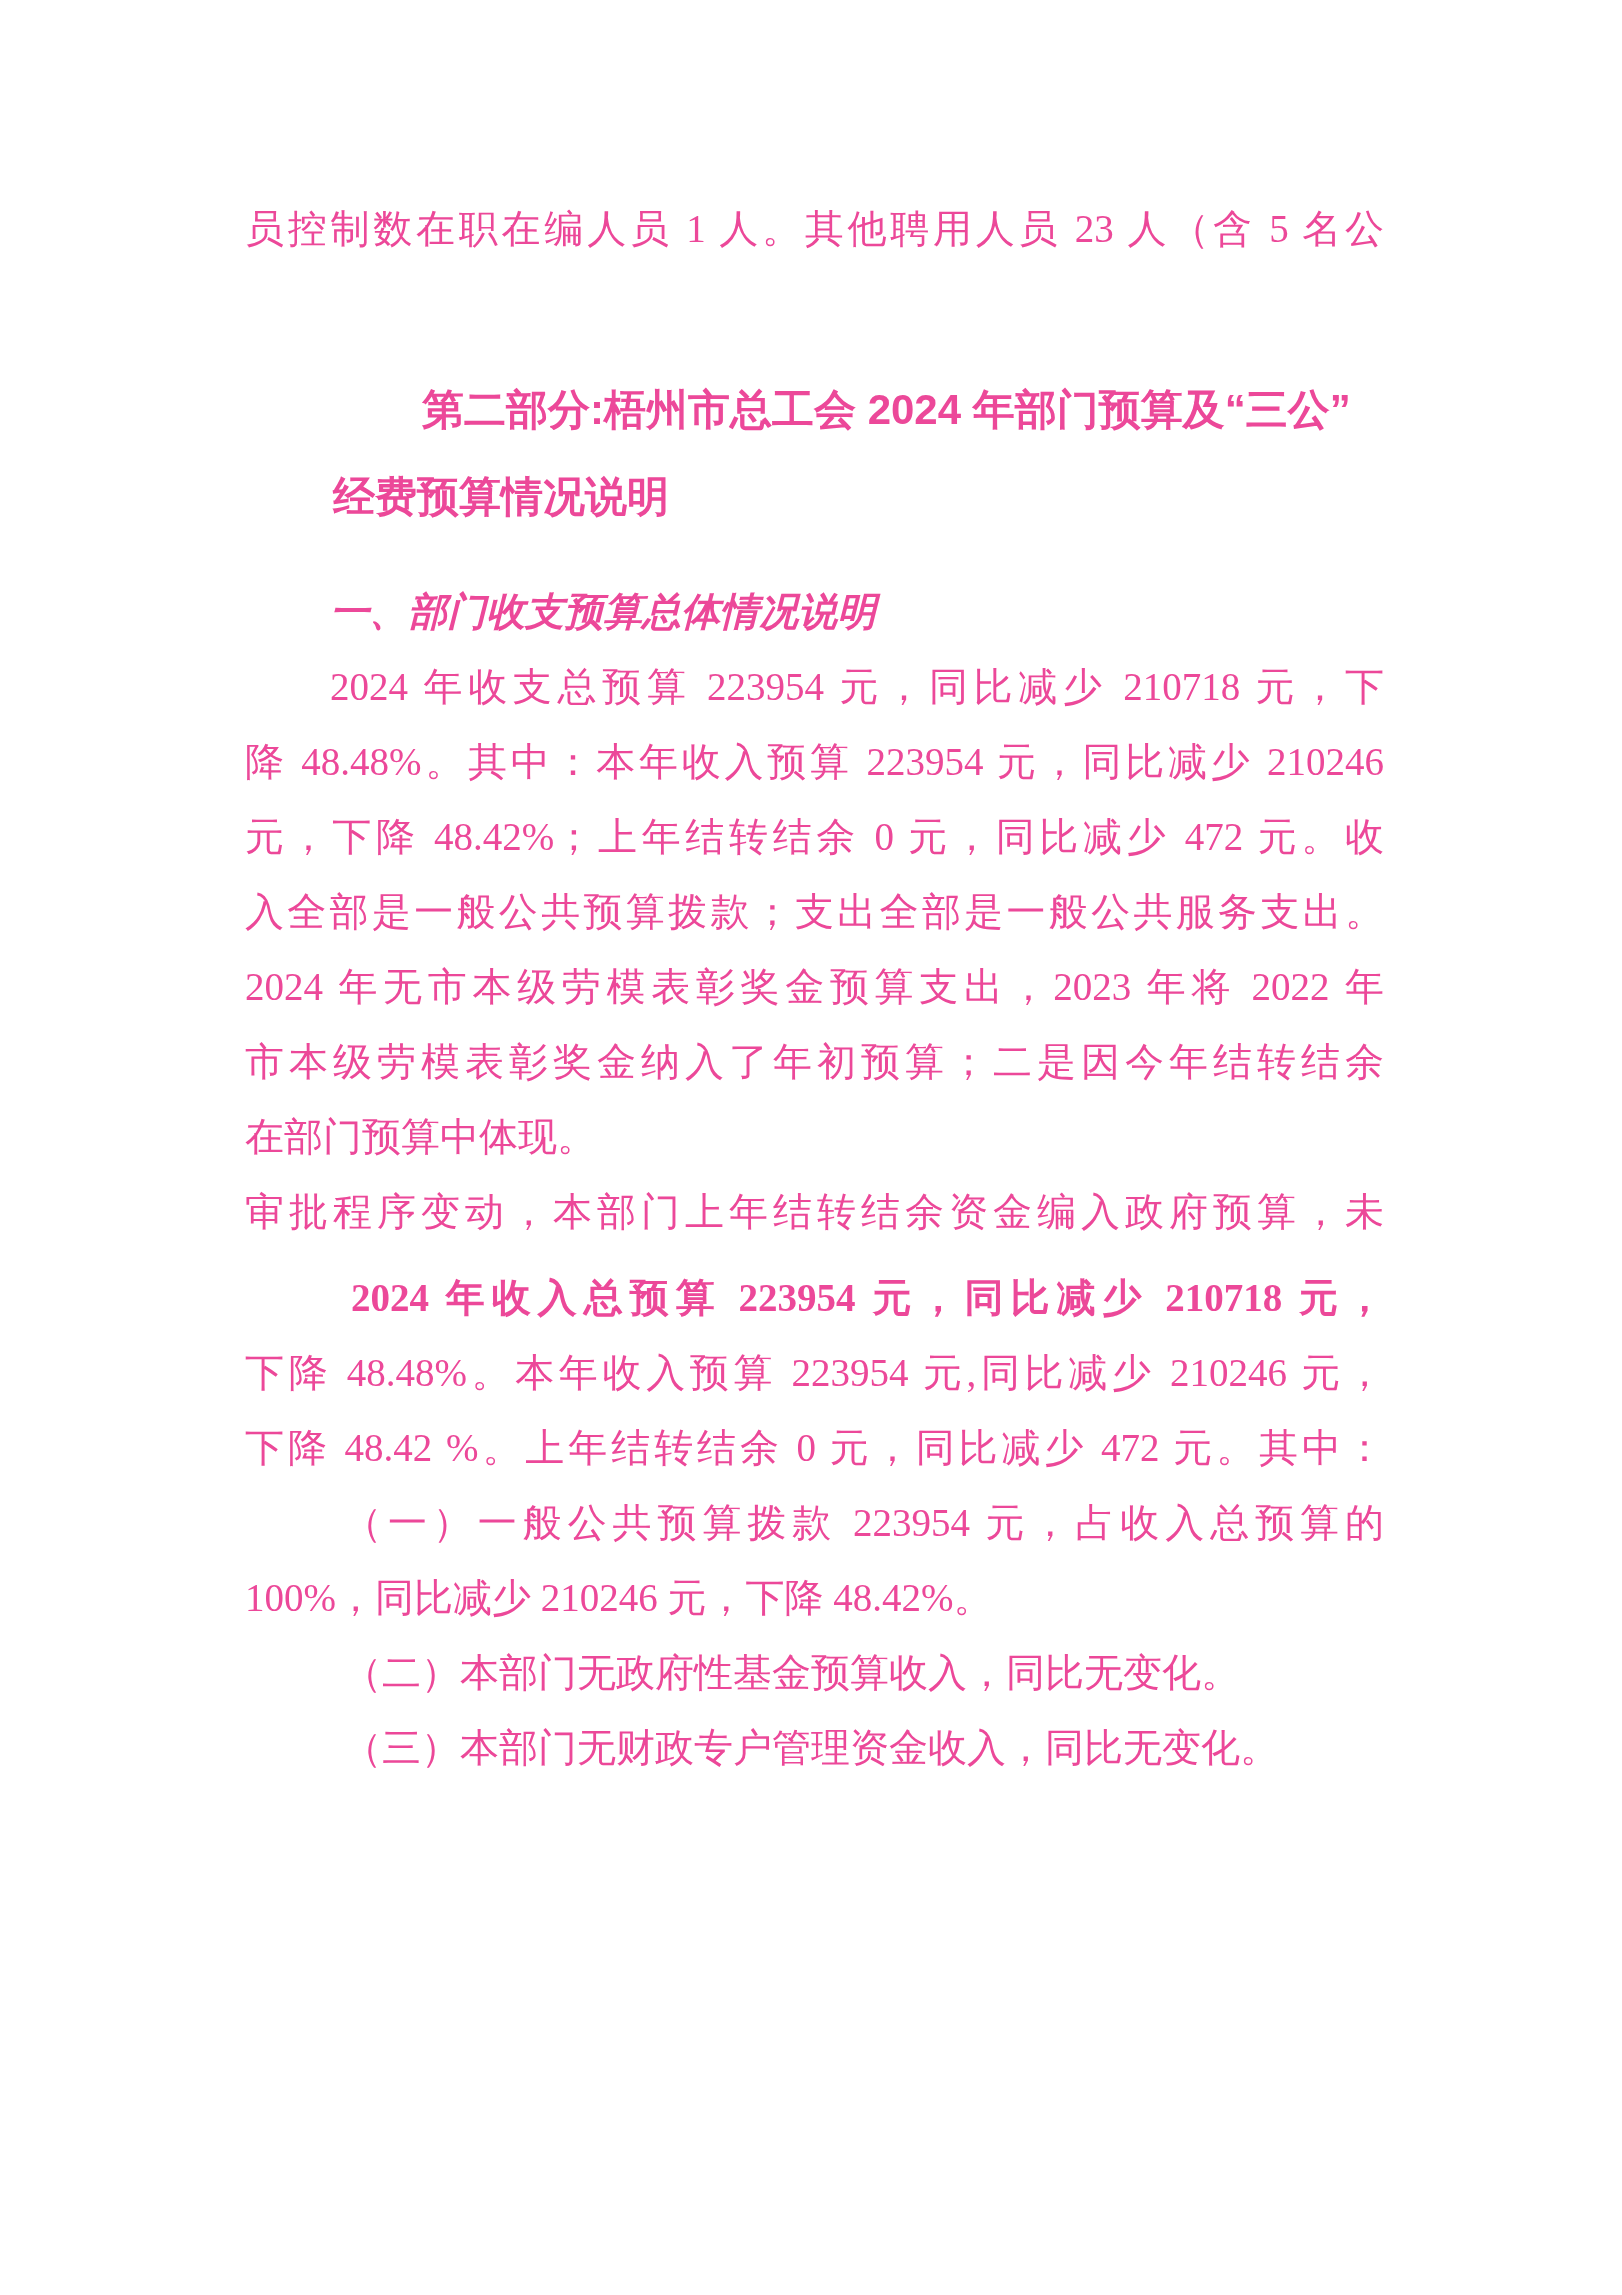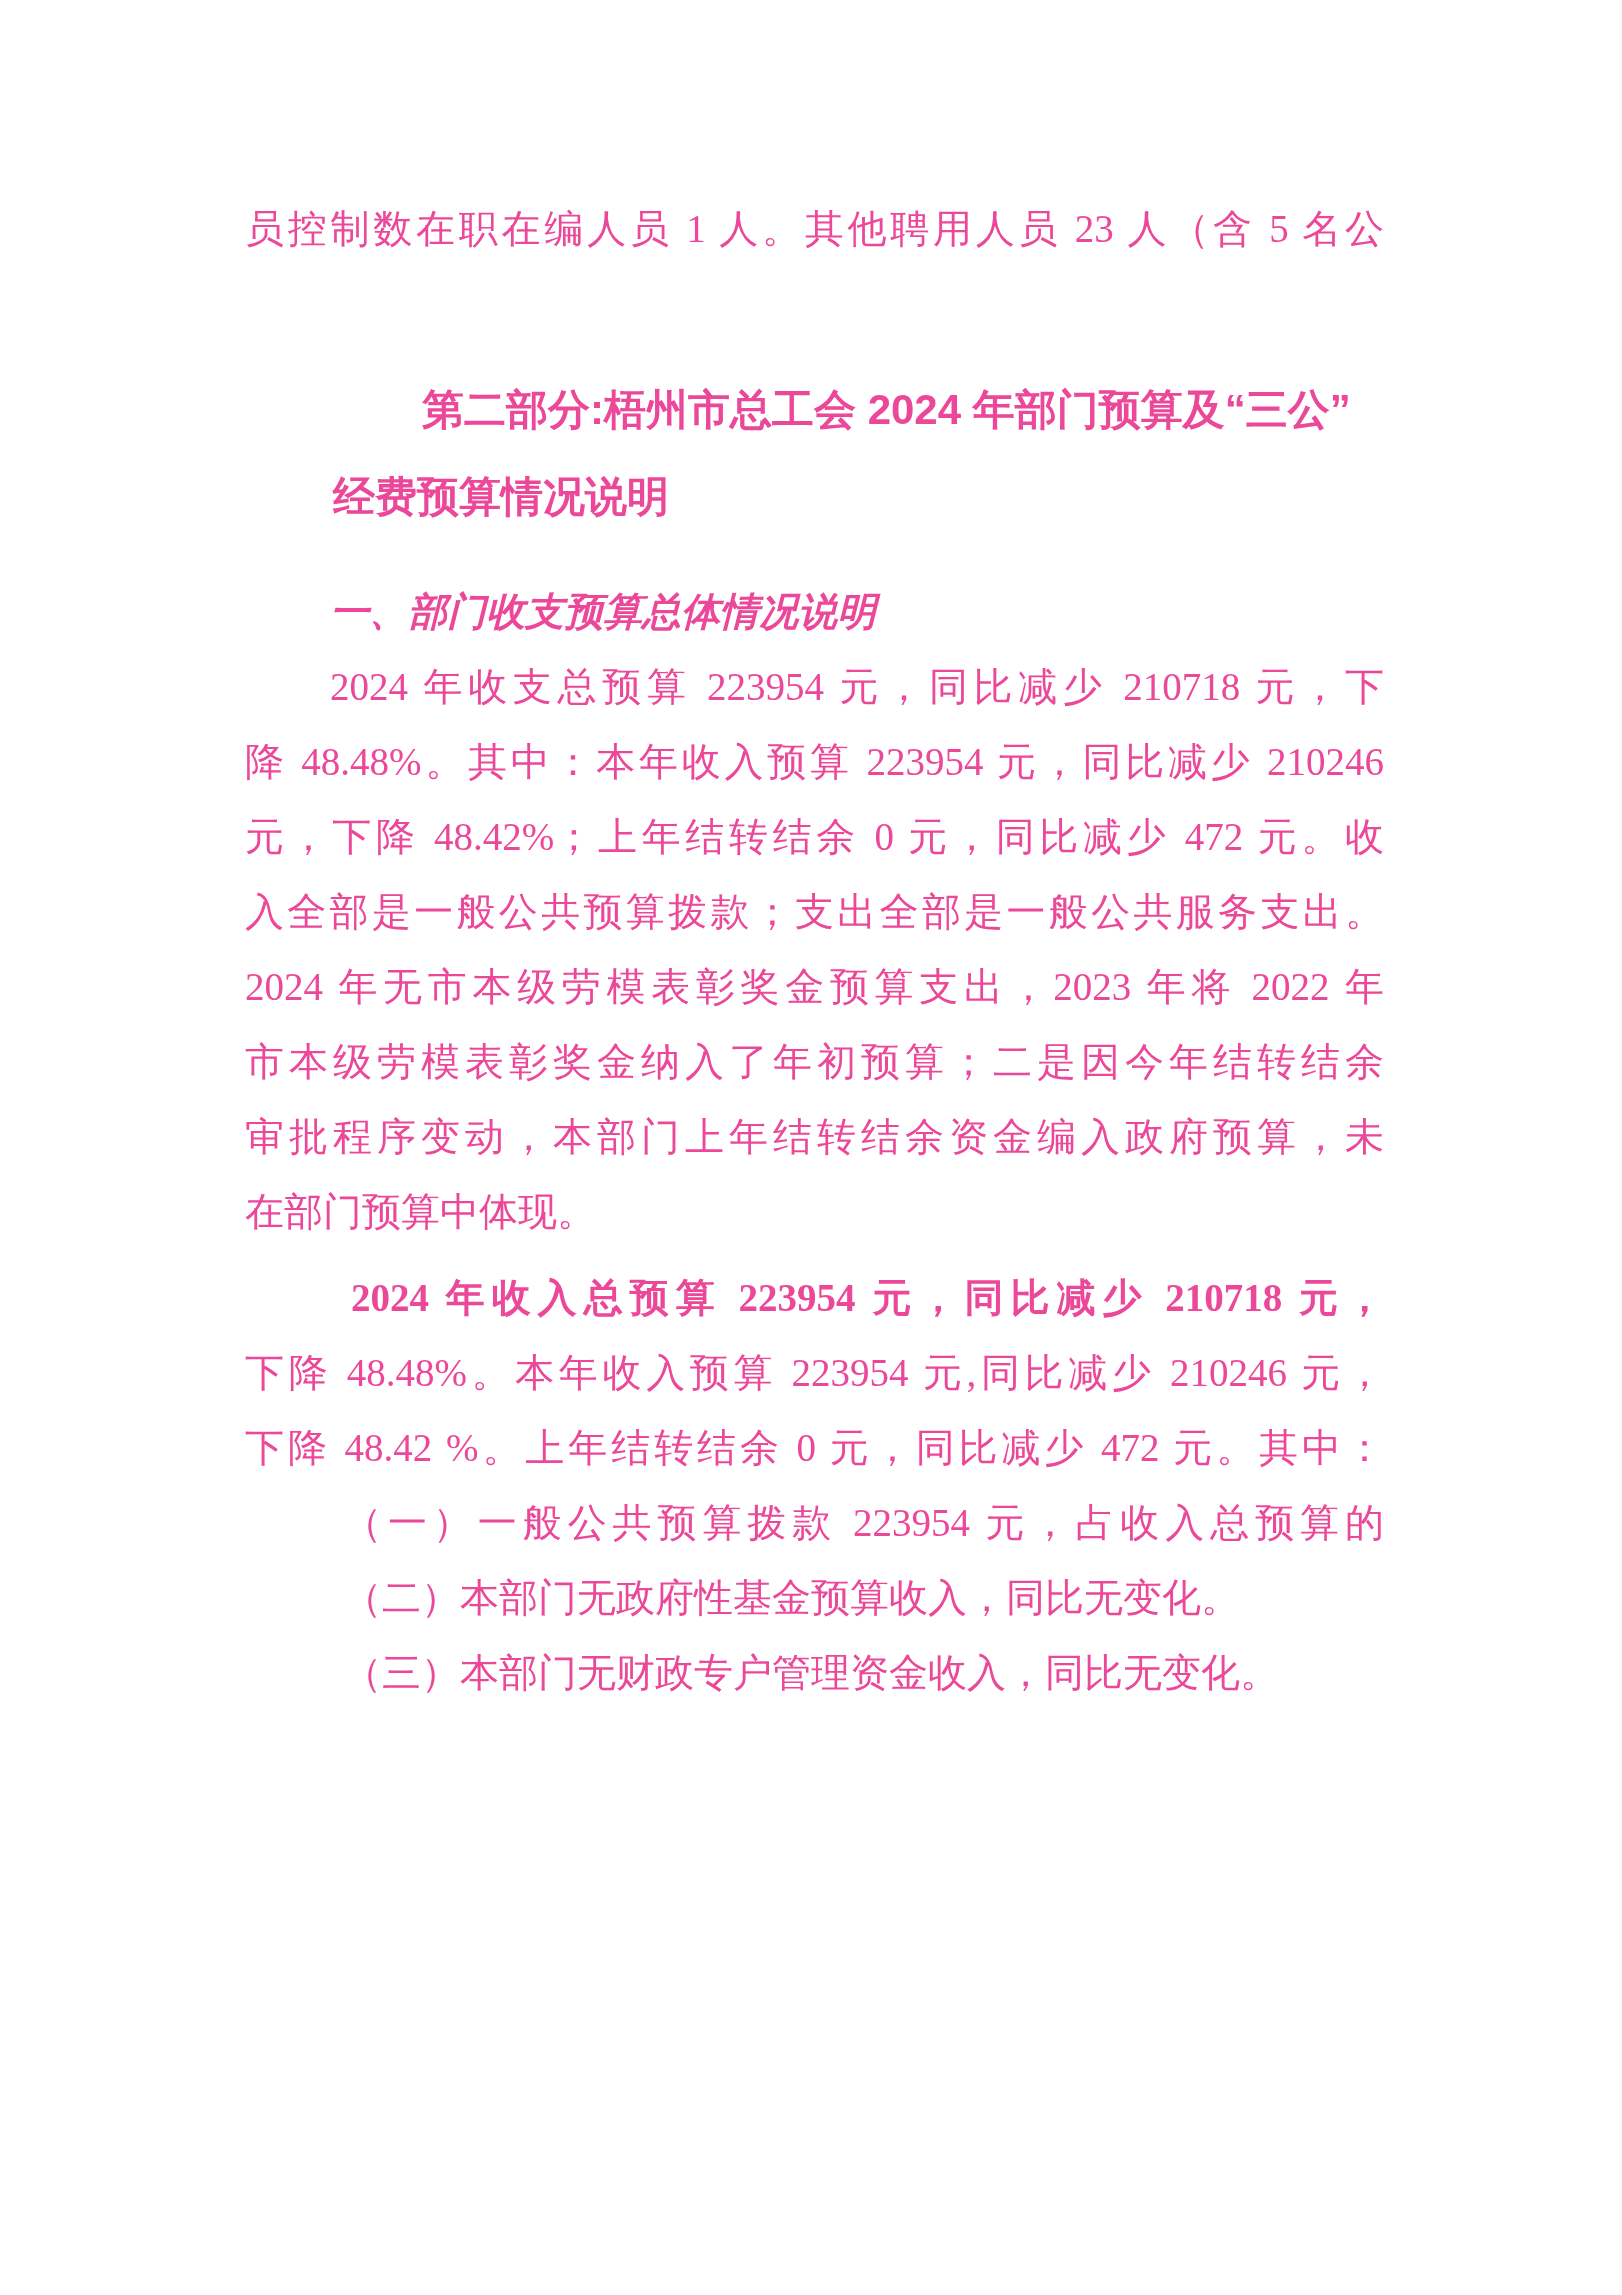--- a/index.html
+++ b/index.html
@@ -60,28 +60,29 @@
 
     <div class="l bs i2">一、部门收支预算总体情况说明</div>
 
     <div class="l just i2">2024 年收支总预算 223954 元，同比减少 210718 元，下</div>
     <div class="l just">降 48.48%。其中：本年收入预算 223954 元，同比减少 210246</div>
     <div class="l just">元，下降 48.42%；上年结转结余 0 元，同比减少 472 元。收</div>
     <div class="l just">入全部是一般公共预算拨款；支出全部是一般公共服务支出。</div>
 
     <div class="l just">2024 年无市本级劳模表彰奖金预算支出，2023 年将 2022 年</div>
     <div class="l just">市本级劳模表彰奖金纳入了年初预算；二是因今年结转结余</div>
+    <div class="l">在部门预算中体现。</div>
     <div class="l just">审批程序变动，本部门上年结转结余资金编入政府预算，未</div>
-    <div class="l">在部门预算中体现。</div>
 
 
     <div class="l just i25 mt15">2024 年收入总预算 223954 元，同比减少 210718 元，</div>
     <div class="l just">下降 48.48%。本年收入预算 223954 元,同比减少 210246 元，</div>
     <div class="l just">下降 48.42 %。上年结转结余 0 元，同比减少 472 元。其中：</div>
 
     <div class="l just ip">（一）一般公共预算拨款 223954 元，占收入总预算的</div>
+    <div class="l">100%，同比减少 210246 元，下降 48.42%。</div>
 
     <div class="l ip">（二）本部门无政府性基金预算收入，同比无变化。</div>
     <div class="l ip">（三）本部门无财政专户管理资金收入，同比无变化。</div>
 
   </div>
 </div>
 
 
 </body></html>

